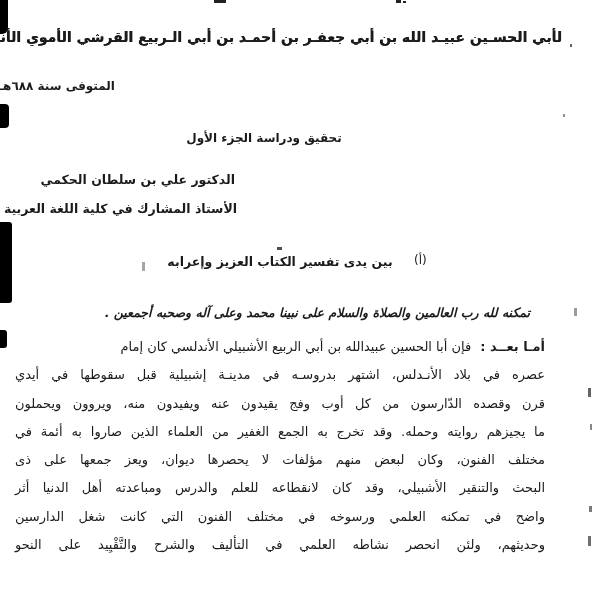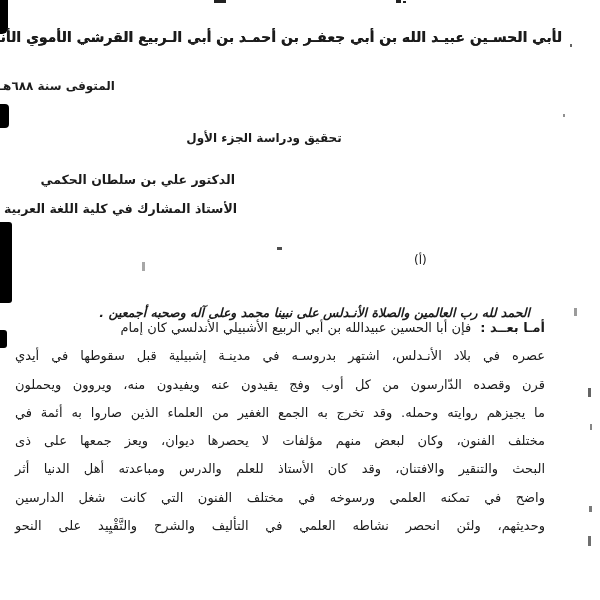--- a/index.html
+++ b/index.html
@@ -20,21 +20,21 @@
   .editor-title{position:absolute;top:191px;right:308px;text-align:right;
     white-space:nowrap;font-weight:bold;font-size:12.5px;margin-top:10px;}
 
   .section-title{position:absolute;top:254px;width:100%;text-align:center;
     white-space:nowrap;font-weight:bold;font-size:12.5px;}
   .folio-marker{position:absolute;top:253px;left:399px;font-size:12px;}
 
   .hamdala{position:absolute;top:305px;right:15px;text-align:right;
     white-space:nowrap;font-weight:bold;font-style:italic;font-size:12.5px;}
 
-  .body-block{position:absolute;top:314px;width:100%;}
+  .body-block{position:absolute;top:333px;width:100%;}
   .bline{height:28.3px;line-height:28.3px;font-size:13px;
     text-align:justify;text-align-last:justify;white-space:nowrap;}
   .bline.first{text-align:right;text-align-last:right;}
   .bline .lead{font-weight:bold;margin-left:5px;}
 
   .art{position:absolute;background:#000;}
   .speck{position:absolute;background:#222;}
 </style>
 </head>
 <body>
@@ -65,33 +65,34 @@
     <div class="author-line">لأبي الحسـين عبيـد الله بن أبي جعفـر بن أحمـد بن أبي الـربيع القرشي الأموي الأندلسي الأشبيلي</div>
 
     <div class="death-line">المتوفى سنة ٦٨٨هـ</div>
 
     <div class="tahqiq-line">تحقيق ودراسة الجزء الأول</div>
 
     <div class="editor-name">الدكتور علي بن سلطان الحكمي</div>
 
     <div class="editor-title">الأستاذ المشارك في كلية اللغة العربية</div>
 
+    <div class="section-title">بين يدى تفسير الكتاب العزيز وإعرابه</div>
 
     <div class="folio-marker">(أ)</div>
 
-    <div class="hamdala">الحمد لله رب العالمين والصلاة الأنـدلس على نبينا محمد وعلى آله وصحبه أجمعين .</div>
+    <div class="hamdala">تمكنه لله رب العالمين والصلاة والسلام على نبينا محمد وعلى آله وصحبه أجمعين .</div>
 
     <div class="body-block">
       <div class="bline first">
         <span class="lead">أمـا بعــد :</span>
         <span>فإن أبا الحسين عبيدالله بن أبي الربيع الأشبيلي الأندلسي كان إمام</span>
       </div>
       <div class="bline">عصره في بلاد الأنـدلس، اشتهر بدروسـه في مدينـة إشبيلية قبل سقوطها في أيدي</div>
       <div class="bline">قرن وقصده الدّارسون من كل أوب وفج يقيدون عنه ويفيدون منه، ويروون ويحملون</div>
       <div class="bline">ما يجيزهم روايته وحمله. وقد تخرج به الجمع الغفير من العلماء الذين صاروا به أئمة في</div>
       <div class="bline">مختلف الفنون، وكان لبعض منهم مؤلفات لا يحصرها ديوان، ويعز جمعها على ذى</div>
-      <div class="bline">البحث والتنقير والافتنان، وقد كان الأستاذ للعلم والدرس ومباعدته أهل الدنيا أثر</div>
+      <div class="bline">البحث والتنقير الأشبيلي، وقد كان لانقطاعه للعلم والدرس ومباعدته أهل الدنيا أثر</div>
       <div class="bline">واضح في تمكنه العلمي ورسوخه في مختلف الفنون التي كانت شغل الدارسين</div>
       <div class="bline">وحديثهم، ولئن انحصر نشاطه العلمي في التأليف والشرح والتَّقْيِيد على النحو</div>
     </div>
 
   </div>
 </div>
 
 </body></html>

